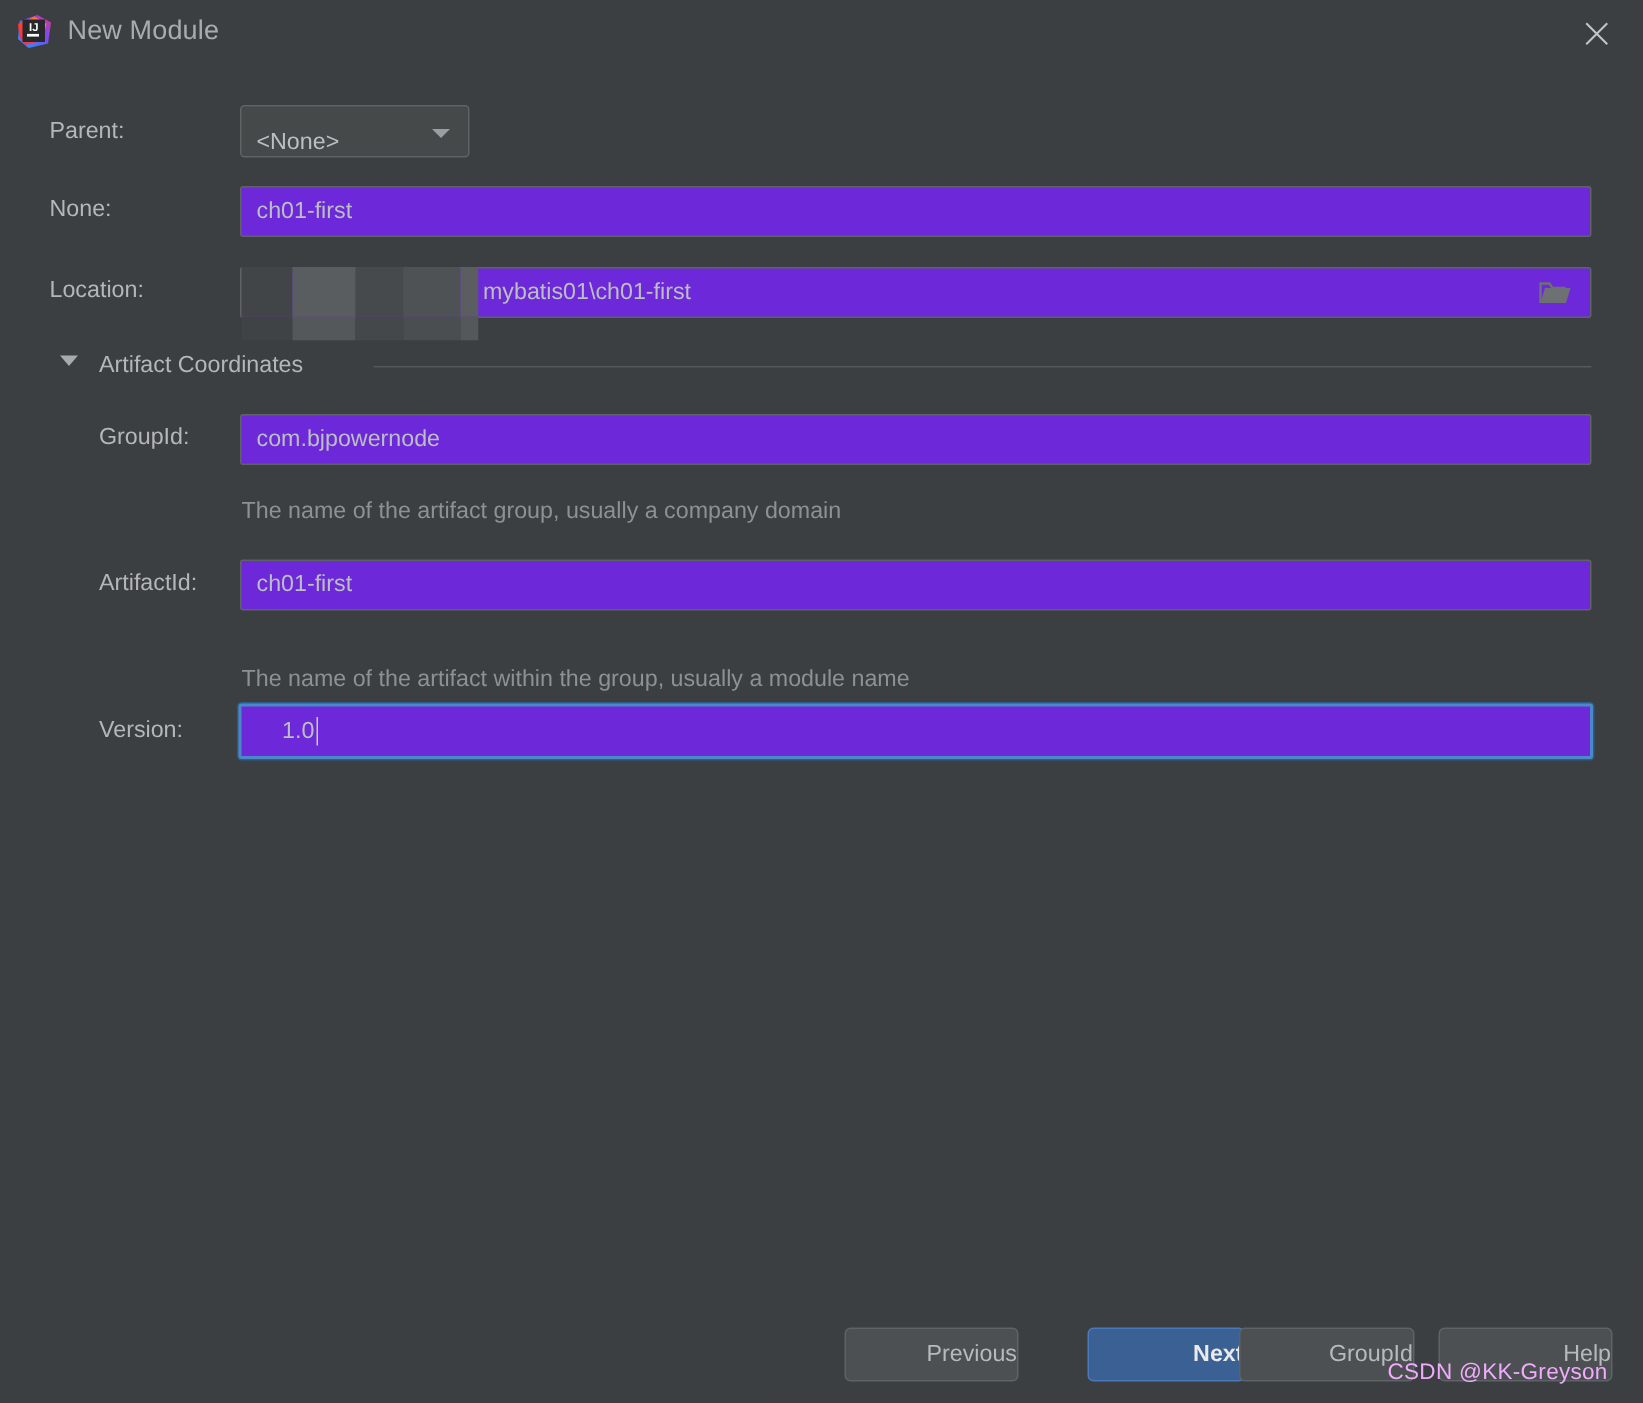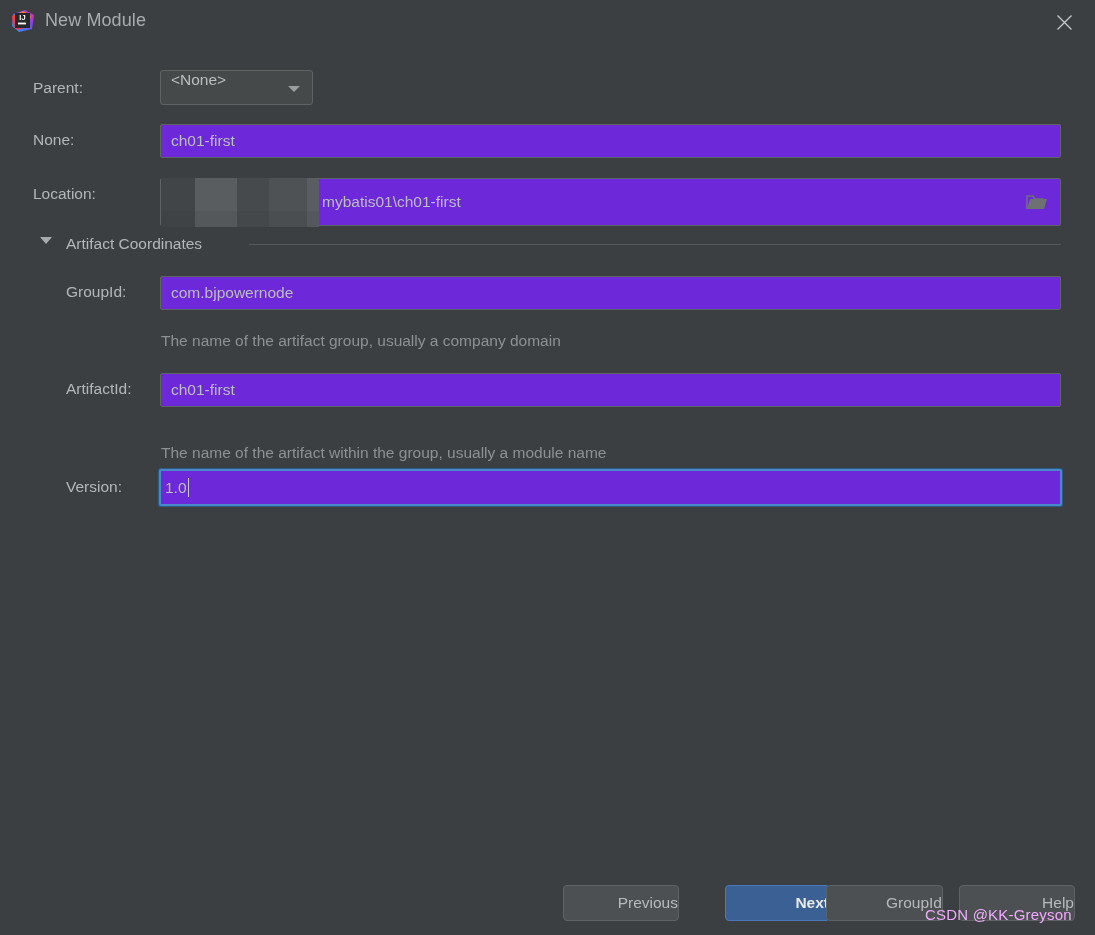--- a/index.html
+++ b/index.html
@@ -65,33 +65,33 @@
     color: #bcbfc1;
     display: flex;
     align-items: center;
     padding-left: 10px;
     overflow: hidden;
     white-space: nowrap;
   }
   .field.focused {
     border: 2px solid #4a88c7;
     box-shadow: 0 0 0 1px #2d5c8a;
-    padding-left: 4px;
+    padding-left: 27px;
   }
 
   .combo {
     position: absolute;
     box-sizing: border-box;
     background: #45494a;
     border: 1px solid #5e6364;
     border-radius: 3px;
     font-size: 15.5px;
     color: #bcbfc1;
     display: flex;
-    align-items: flex-start;
+    align-items: flex-end;
     padding-left: 10px;
     white-space: nowrap;
   }
   .combo .arrow {
     position: absolute;
     right: 12px;
     top: 50%;
     margin-top: -2px;
     width: 0; height: 0;
     border-left: 6px solid transparent;
@@ -239,21 +239,21 @@
 </div>
 
 <div class="label" style="left:33px; top:131px;">None:</div>
 
 <div class="field" style="left:160px; top:124px; width:901px; height:34px;">
   <span>ch01-first</span>
 </div>
 
 <div class="label" style="left:33px; top:185px;">Location:</div>
 
-<div class="field" style="left:160px; top:178px; width:901px; height:48px; padding-left:161px;">
+<div class="field" style="left:160px; top:178px; width:901px; height:34px; padding-left:161px;">
   <span>mybatis01\ch01-first</span>
   <span class="browse-icon">
     <svg width="22" height="17" viewBox="0 0 22 17">
       <path d="M1 15 L4 5 L21 5 L18 15 Z" fill="#6d7173"></path>
       <path d="M1 15 L1 2 L7 2 L9 5 L17 5 L17 8" fill="none" stroke="#6d7173" stroke-width="1.6"></path>
     </svg>
   </span>
 </div>
 
 <div class="mosaic">

